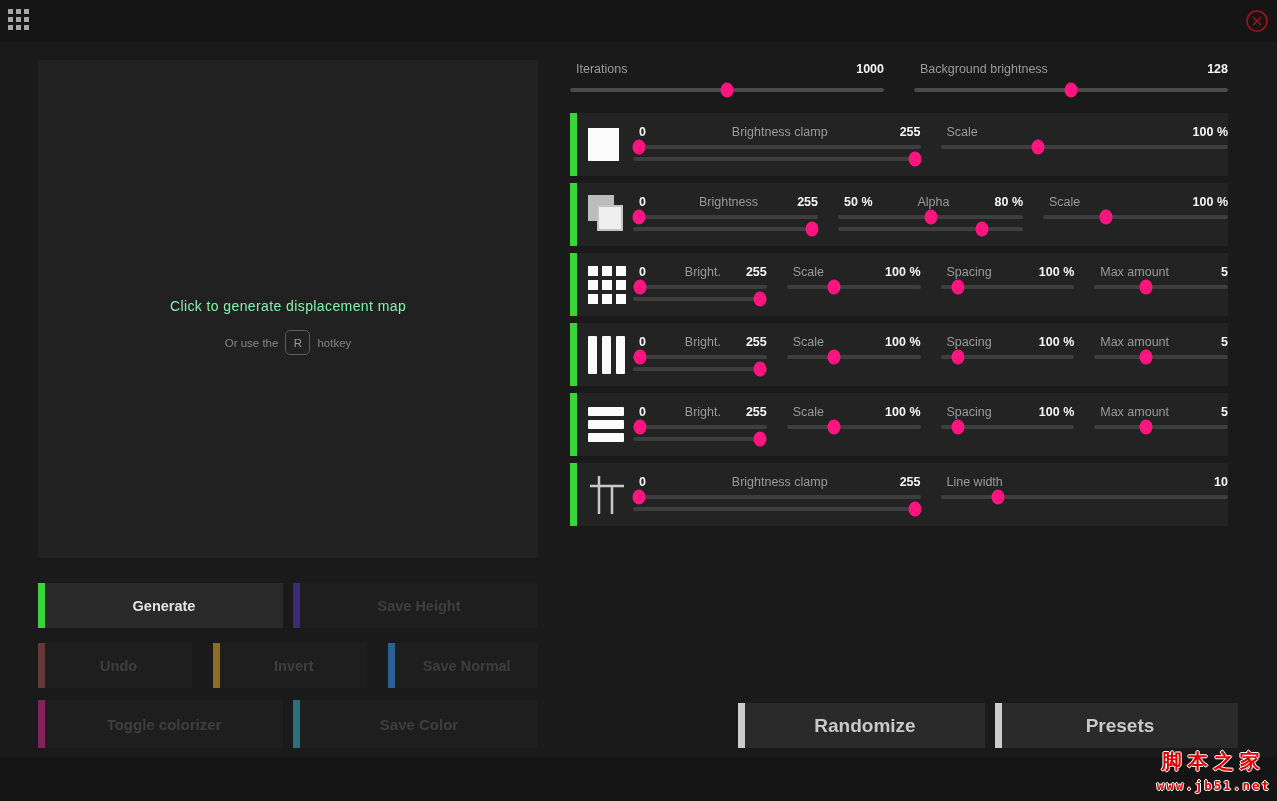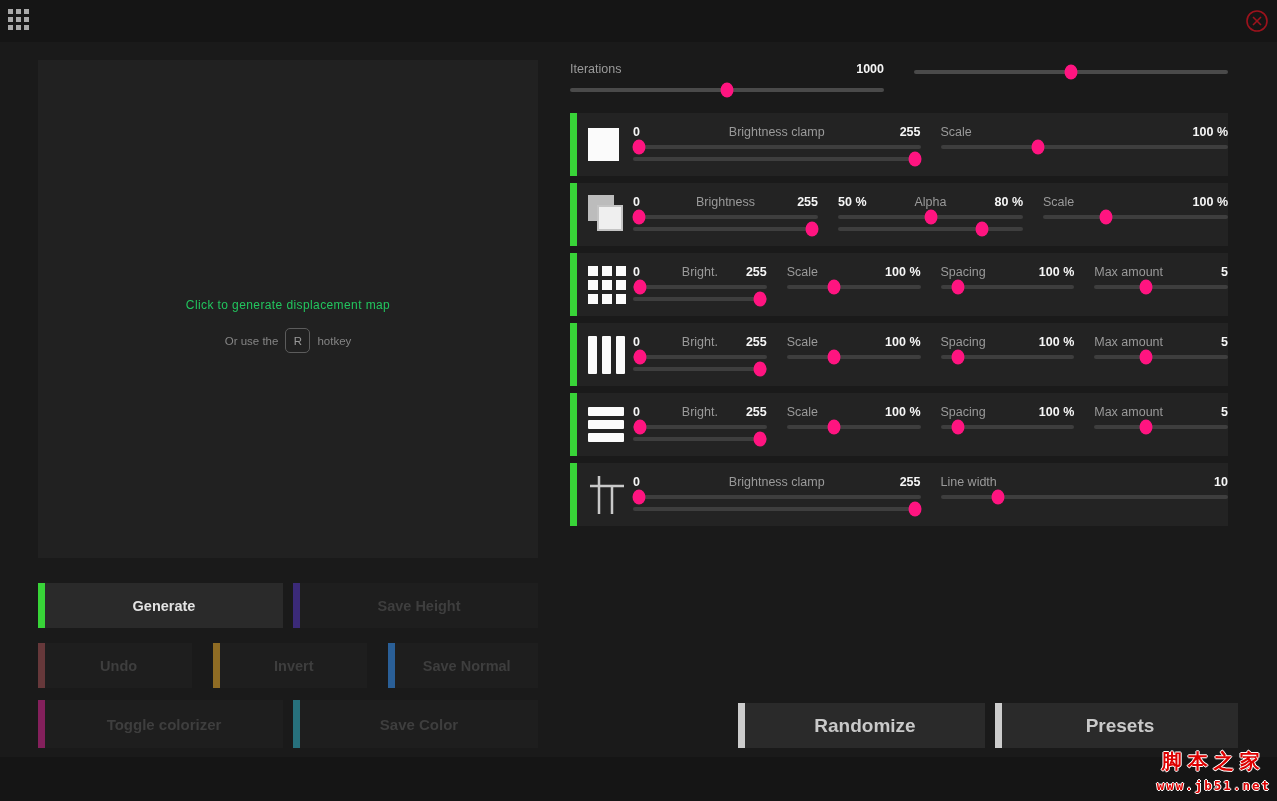--- a/index.html
+++ b/index.html
@@ -15,39 +15,39 @@
   .menu-grid { position:absolute; left:8px; top:9px; width:24px; height:24px;
     display:grid; grid-template-columns:repeat(3,5px); grid-template-rows:repeat(3,5px); gap:3px; cursor:pointer; }
   .menu-grid i { background:#a9a9a9; display:block; }
   .close-btn { position:absolute; right:8px; top:9px; width:24px; height:24px; cursor:pointer; }
   
   .bottomstrip { position:absolute; left:0; bottom:0; width:1277px; height:44px; background:#151515; }
   
   .left { position:absolute; left:38px; top:60px; width:500px; }
   .preview { width:500px; height:498px; background:#212121; position:relative; cursor:pointer; }
   .preview-center { position:absolute; left:0; top:238px; width:100%; text-align:center; }
-  .preview-title { font-size:12px; color:#22c55e; letter-spacing:.4px; font-weight:400; }
+  .preview-title { font-size:14px; color:#86efac; letter-spacing:.4px; font-weight:400; }
   .preview-sub { margin-top:16px; font-size:11.5px; color:#858585; display:flex; align-items:center; justify-content:center; gap:7px; }
   .key-badge { display:inline-flex; align-items:center; justify-content:center;
     width:25px; height:25px; border:1px solid #5c5c5c; border-radius:5px; color:#9a9a9a; font-size:11.5px; }
   .btn-row { display:flex; }
   .btn-row.r1 { margin-top:25px; gap:10px; }
   .btn-row.r2 { margin-top:15px; gap:21px; }
   .btn-row.r3 { margin-top:12px; gap:10px; }
   .btn { border:none; border-left:7px solid #666; height:45px; font-weight:bold; font-size:14.5px;
     font-family:inherit; cursor:pointer; }
   .btn.w245 { width:245px; } .btn.w163 { width:163px; } .btn.w158 { width:158px; }
   .btn.on  { background:#2a2a2a; color:#e3e3e3; }
   .btn.off { background:#1e1e1e; color:#3e3e3e; }
   .btn-row.r3 .btn { height:48px; font-size:15px; }
   
   .right { position:absolute; left:550px; top:42px; width:700px; height:715px; }
   .globals { display:flex; gap:30px; width:658px; margin:18px 0 0 20px; }
   .gslider { flex:1; position:relative; }
-  .ghead { display:flex; align-items:center; height:18px; }
+  .ghead { display:flex; align-items:center; height:18px;margin-left:6px; }
   .glabel { color:#9a9a9a; font-size:12.5px; }
   .gmin, .gval { color:#f6f6f6; font-size:12.5px; font-weight:bold; }
   .gval { margin-left:auto; }
   .glabel.gcenter { position:absolute; left:0; right:0; text-align:center; }
   .track { position:relative; height:4px; background:var(--layer-track); border-radius:2px; margin-top:4px; }
   .globals .track { background:var(--global-track); margin-top:10px; }
   .thumb { position:absolute; top:50%; width:13px; height:15px; border-radius:50%;
     background:var(--pink); transform:translate(-50%,-50%); cursor:pointer; }
   .layers { margin:21px 0 0 20px; width:658px; }
   .layer-row { display:flex; height:63px; margin-bottom:7px; }
@@ -136,20 +136,24 @@
       <div class="gslider">
        <div class="ghead">
          <span class="glabel">Iterations</span>
          <span class="gval">1000</span>
        </div>
         <div class="track">
           <div class="thumb" style="left:50%"></div>
         </div>
       </div>
       <div class="gslider">
+       <div class="ghead">
+         <span class="glabel">Background brightness</span>
+         <span class="gval">128</span>
+       </div>
         <div class="track">
           <div class="thumb" style="left:50%"></div>
         </div>
       </div>
     </div>
   <div class="layers">
       <div class="layer-row">
        <div class="accent"></div>
        <div class="panel">
          <div class="licon">

